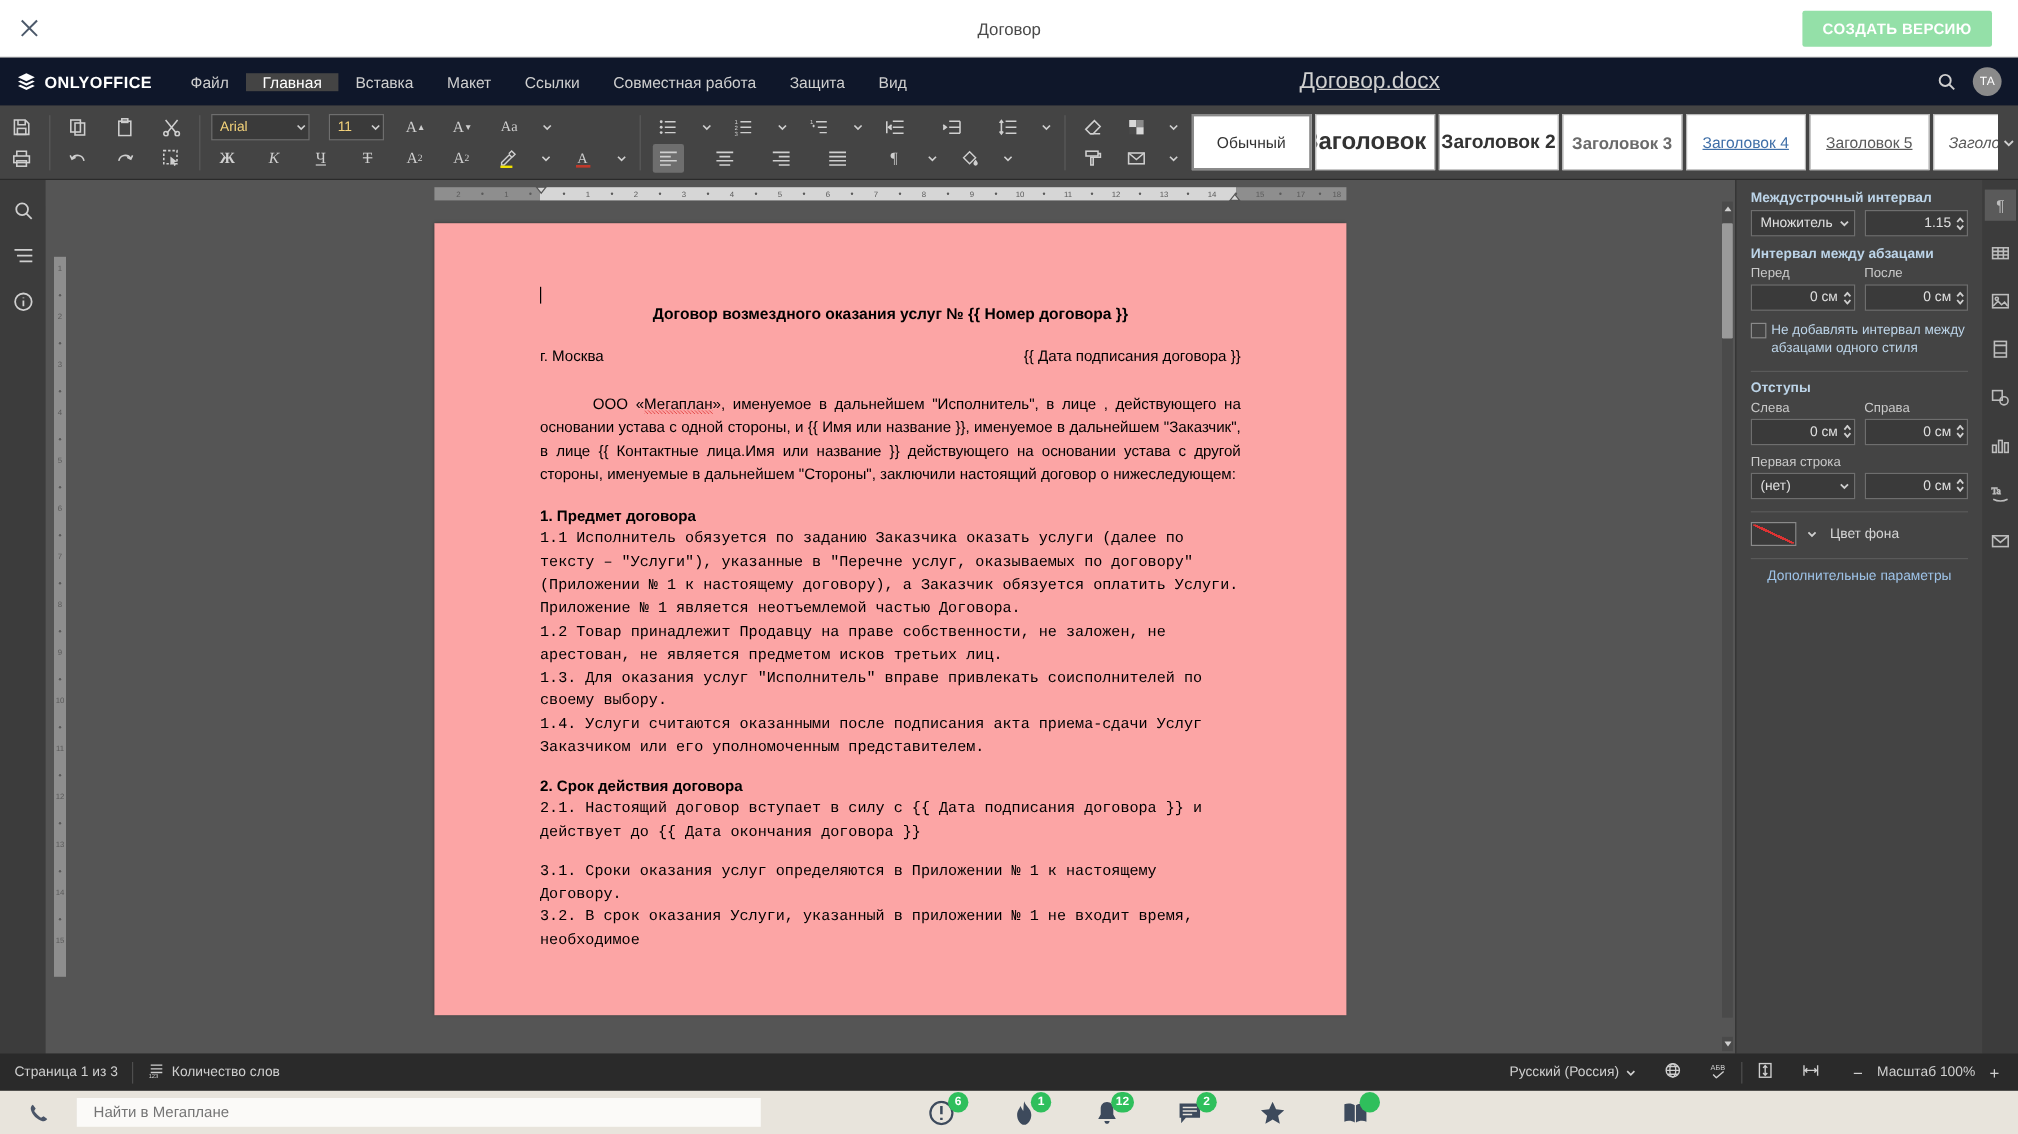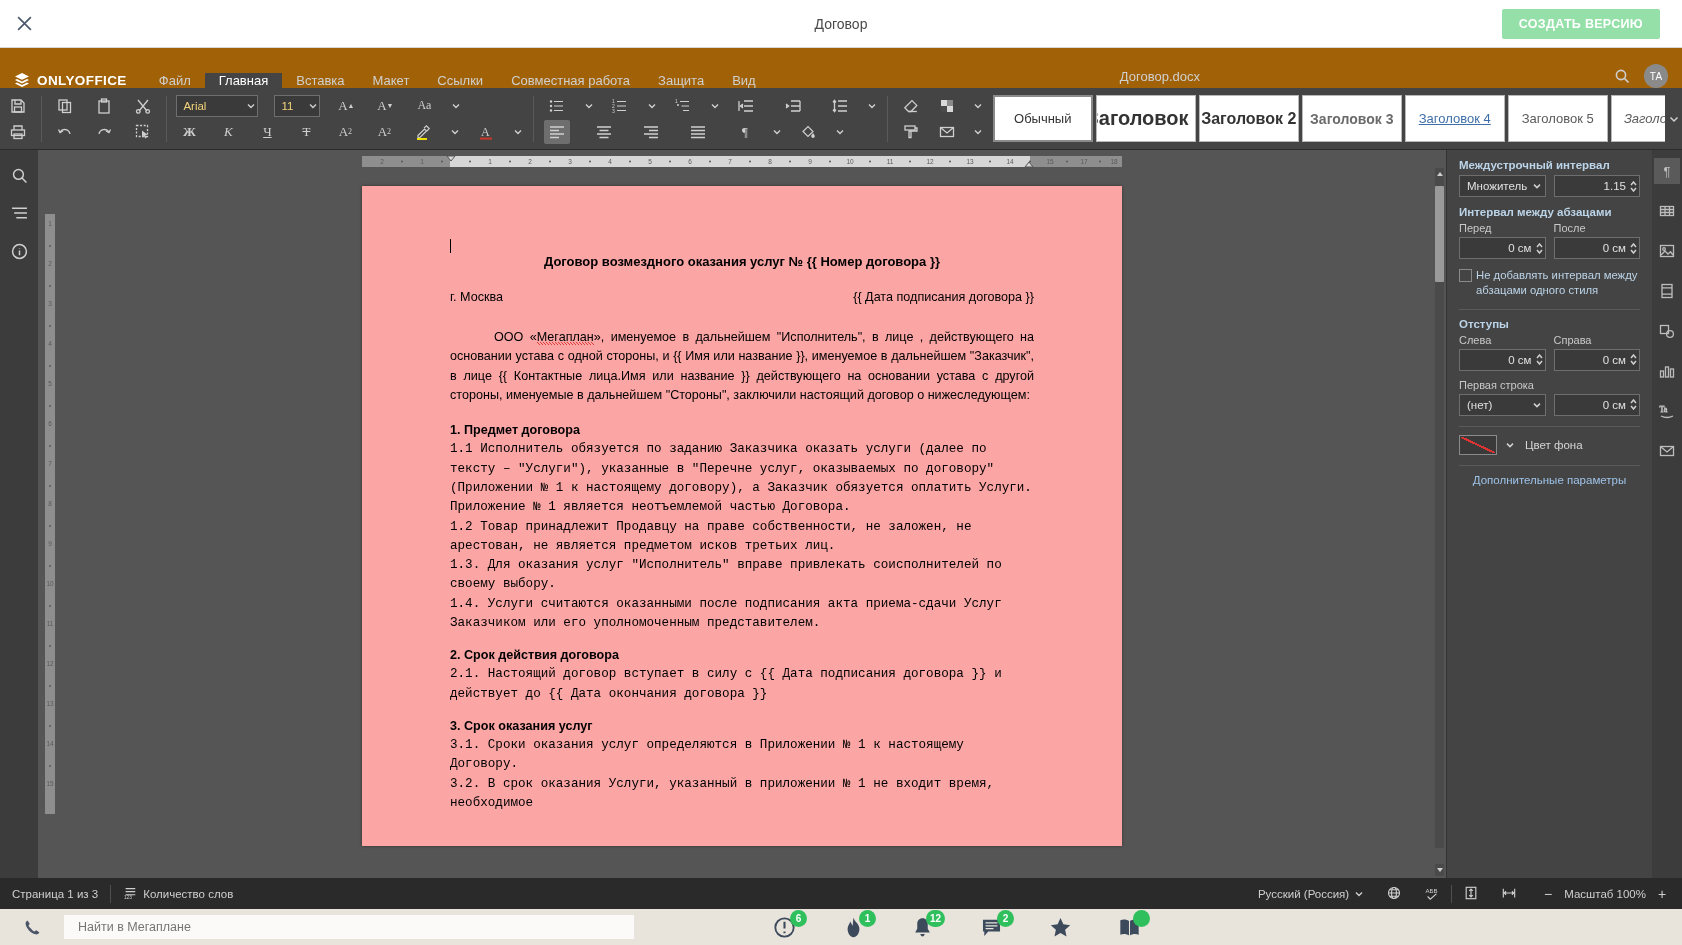--- a/index.html
+++ b/index.html
@@ -28,36 +28,36 @@
   .create-version-btn {
     position: absolute; right: 22px; top: 9px; height: 30px;
     background: #94e0a8; color: #fff; border: none; border-radius: 2px;
     font-size: 12.5px; font-weight: bold; letter-spacing: .3px;
     padding: 0 17px; cursor: pointer; font-family: "Liberation Sans", sans-serif;
   }
 
   
   .menubar {
     position: absolute; top: 48px; left: 0; width: 1682px; height: 40px;
-    background: #a16207; display: flex; align-items: flex-end;
+    background: #0f172a; display: flex; align-items: center;
   }
   .oo-logo {
     display: flex; align-items: center; gap: 7px; padding: 0 18px 0 14px;
     color: #fff; font-size: 13.5px; font-weight: bold; letter-spacing: .4px;
   }
   .oo-logo svg { width: 16px; height: 16px; fill: #fff; }
   .menu-item {
     display: flex; align-items: center; padding: 0 14px;
     color: #cfcfcf; font-size: 13px; cursor: pointer;
   }
   .menu-item.active { background: #444444; color: #ffffff; }
   .menubar-right {
     margin-left: auto; display: flex; align-items: center; gap: 14px; padding-right: 14px;
   }
-  .doc-name { color: #cfcfcf; font-size: 13px; margin-right: 400px; }
+  .doc-name { color: #cfcfcf; font-size: 19px; margin-right: 400px; text-decoration: underline; }
   .mb-search svg { width: 16px; height: 16px; stroke: #cfcfcf; fill: none; stroke-width: 1.6; }
   .mb-search { cursor: pointer; display:flex; }
   .avatar {
     width: 24px; height: 24px; border-radius: 50%; background: #8a8a8a;
     color: #fff; font-size: 10px; display: flex; align-items: center; justify-content: center;
     cursor: pointer;
   }
 
   
   .ribbon {
@@ -105,21 +105,21 @@
     height: 47px; min-width: 100px; background: #fff; border: 1px solid #b8b8b8;
     display: flex; align-items: center; justify-content: center; padding: 0 8px;
     color: #333; cursor: pointer; overflow: hidden; white-space: nowrap;
   }
   .style-box.sel { border: 2px solid #8a8a8a; }
   .sg-normal { font-size: 13px; }
   .sg-h1 { font-size: 20px; font-weight: bold; }
   .sg-h2 { font-size: 16px; font-weight: bold; }
   .sg-h3 { font-size: 14px; font-weight: bold; color: #6b6b6b;}
   .sg-h4 { font-size: 13px; color: #3f6fa8; text-decoration: underline; }
-  .sg-h5 { font-size: 13px; color: #5a5a5a; }
+  .sg-h5 { font-size: 13px; color: #5a5a5a; text-decoration: underline; }
   .sg-h6 { font-size: 13px; color: #5a5a5a; font-style: italic; }
   .sg-heading { font-size: 18px; }
   .sg-title { font-size: 16px; font-style: italic; }
   .styles-more { width: 24px; height: 47px; display:flex; align-items:center; justify-content:center; cursor:pointer;}
   .styles-more svg { width: 10px; height: 10px; fill:none; stroke:#cfcfcf; stroke-width:1.5; }
 
   
   .leftrail {
     position: absolute; top: 150px; left: 0; width: 38px; bottom: 67px;
     background: #3c3c3c; display: flex; flex-direction: column; align-items: center;
@@ -774,21 +774,20 @@
       <div class="doc-p">1.1 Исполнитель обязуется по заданию Заказчика оказать услуги (далее по тексту – "Услуги"), указанные в "Перечне услуг, оказываемых по договору" (Приложении № 1 к настоящему договору), а Заказчик обязуется оплатить Услуги. Приложение № 1 является неотъемлемой частью Договора.</div>
       <div class="doc-p">1.2 Товар принадлежит Продавцу на праве собственности, не заложен, не арестован, не является предметом исков третьих лиц.</div>
       <div class="doc-p">1.3. Для оказания услуг "Исполнитель" вправе привлекать соисполнителей по своему выбору.</div>
       <div class="doc-p">1.4. Услуги считаются оказанными после подписания акта приема-сдачи Услуг Заказчиком или его уполномоченным представителем.</div>
       <div class="doc-gap"></div>
 
       <div class="doc-h" style="margin-top:0">2. Срок действия договора</div>
       <div class="doc-p">2.1. Настоящий договор вступает в силу с {{ Дата подписания договора }} и действует до {{ Дата окончания договора }}</div>
       <div class="doc-gap"></div>
 
-      <div class="doc-h" style="margin-top:0">3. Срок оказания услуг</div>
       <div class="doc-p">3.1. Сроки оказания услуг определяются в Приложении № 1 к настоящему Договору.</div>
       <div class="doc-p">3.2. В срок оказания Услуги, указанный в приложении № 1 не входит время, необходимое</div>
     </div>
   </div>
 
   <div class="vscroll-track"></div>
   <div class="vscroll-up">
       <svg viewBox="0 0 6 6">
         <path d="M3 1 L6 5 L0 5Z"></path>
       </svg>

